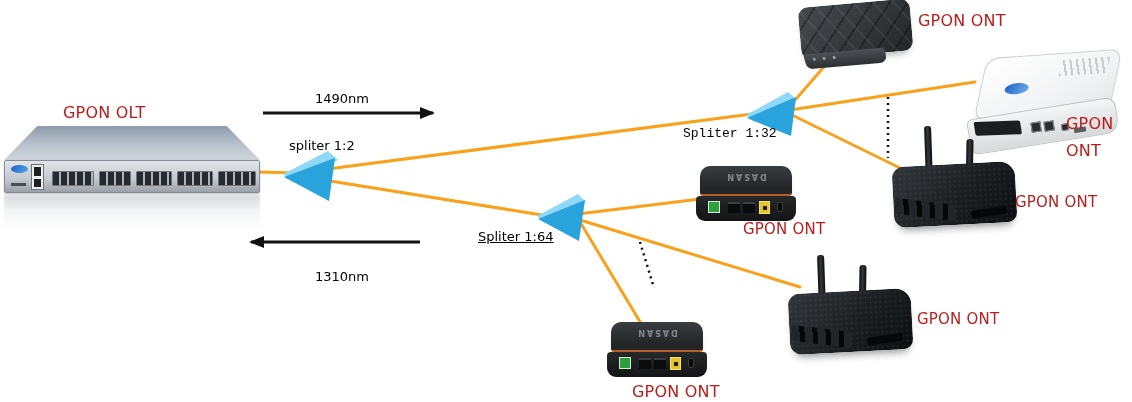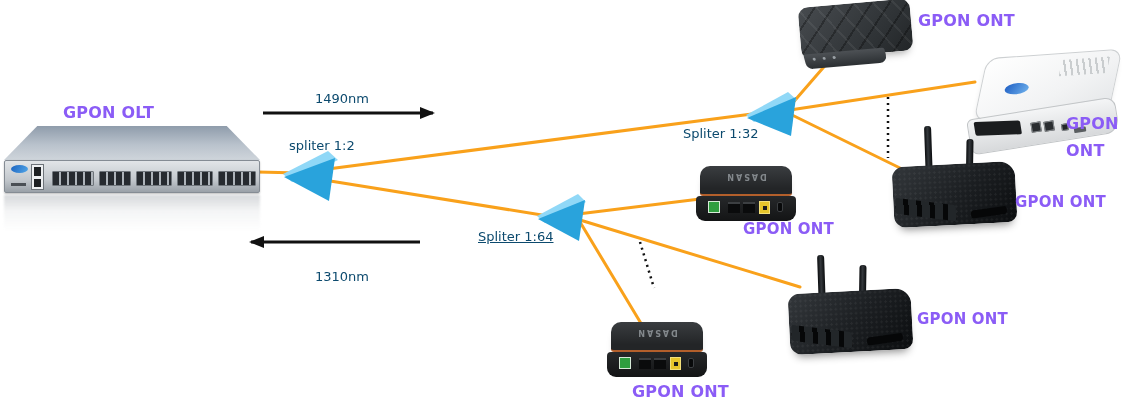--- a/index.html
+++ b/index.html
@@ -3,23 +3,23 @@
 <meta charset="utf-8">
 <style>
   html,body{margin:0;padding:0;background:#fff;}
   .stage{
     position:relative;width:1132px;height:402px;background:#ffffff;overflow:hidden;
     font-family:"DejaVu Sans","Liberation Sans",sans-serif;color:#111;
   }
   .stage *{box-sizing:border-box;}
   .wires{position:absolute;left:0;top:0;z-index:1;}
   .lbl{position:absolute;z-index:6;white-space:nowrap;}
-  .lbl.bold{font-weight:700;font-size:15px;color:#8b5cf6;letter-spacing:.2px;}
+  .lbl.bold{font-weight:400;font-size:15px;color:#b91c1c;letter-spacing:.2px;}
   .lbl.big{font-size:16px;}
-  .lbl.plain{font-weight:400;font-size:13px;color:#0c4a6e;}
+  .lbl.plain{font-weight:400;font-size:13px;color:#000000;}
   .lbl.twoline{line-height:27px;white-space:normal;width:70px;}
 
   .device{position:absolute;z-index:4;}
 
   
   .olt{left:4px;top:124px;width:256px;height:112px;}
   .olt-top{position:absolute;left:0;top:2px;width:100%;height:34px;
     background:linear-gradient(180deg,#8f9cab 0%,#b9c2cc 55%,#cfd5db 100%);
     clip-path:polygon(13% 0,87% 0,100% 100%,0 100%);}
   .olt-face{position:absolute;left:0;top:36px;width:100%;height:33px;
@@ -164,21 +164,21 @@
       </div>
     </div>
     <div class="olt-refl"></div>
   </div>
   <div class="lbl bold big" style="left:63px;top:103px;">GPON OLT</div>
 
   <div class="lbl plain" style="left:315px;top:91px;">1490nm</div>
   <div class="lbl plain" style="left:315px;top:253px;margin-top:16px;">1310nm</div>
 
   <div class="lbl plain" style="left:289px;top:138px;">spliter 1:2</div>
-  <div class="lbl plain" style="left:683px;top:126px;">Spliter 1:32</div>
+  <div class="lbl plain" style="left:683px;top:126px;font-family:Liberation Mono, monospace;">Spliter 1:32</div>
   <div class="lbl plain" style="left:478px;top:229px;text-decoration:underline;">Spliter 1:64</div>
 
   <div class="device blackbox">
     <div class="bb-top"></div>
     <div class="bb-front">
       <i style="left:8px"></i>
         <i style="left:18px"></i>
         <i style="left:28px"></i>
     </div>
   </div>

